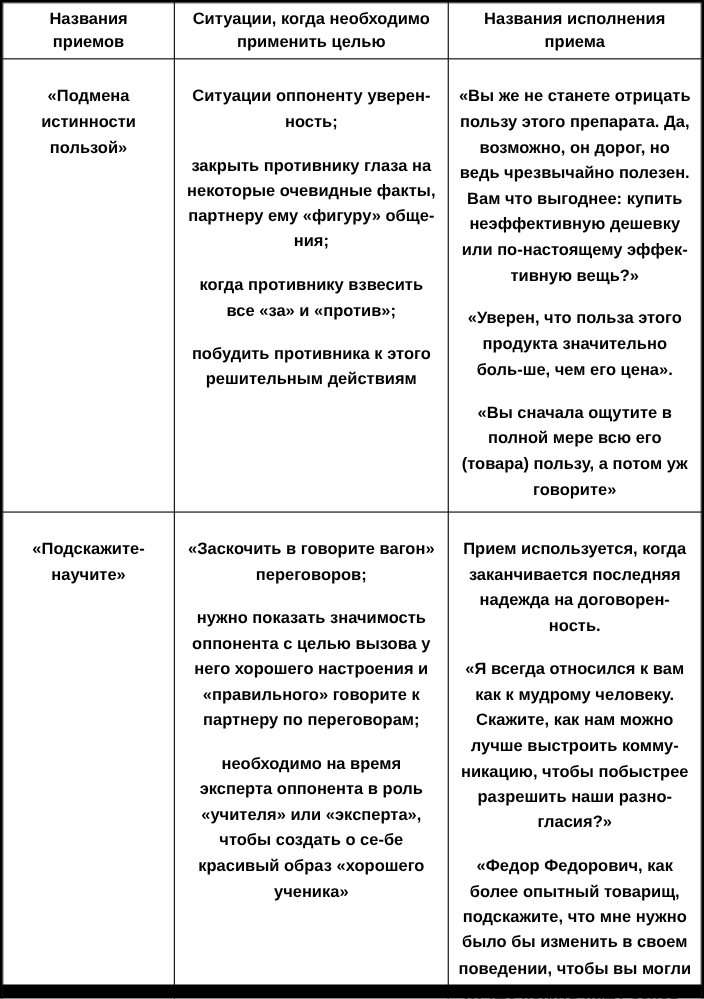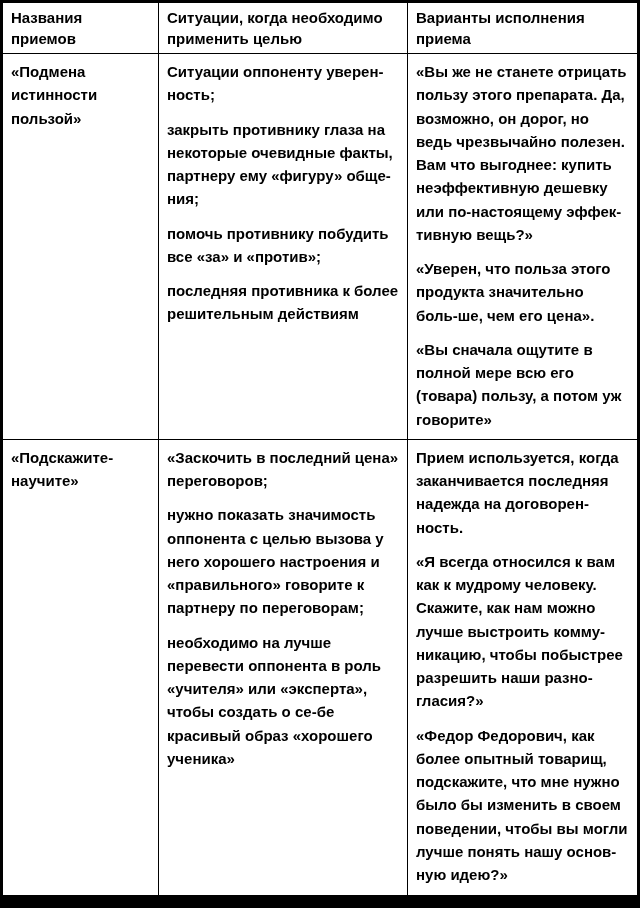--- a/index.html
+++ b/index.html
@@ -23,35 +23,35 @@
   table.tbl {
     border-collapse: collapse;
     table-layout: fixed;
     width: 100%;
   }
   col.c1 { width: 156px; }
   col.c2 { width: 249px; }
   .tbl th, .tbl td {
     border: 1px solid #000000;
     vertical-align: top;
-    text-align: left;
+    text-align: center;
     padding: 6px 8px 8px 8px;
     font-size: 15px;
   }
   .tbl th {
     line-height: 1.4;
     font-weight: 700;
     padding-top: 4px;
     padding-bottom: 4px;
   }
   .tbl td {
     line-height: 1.55;
   }
   .tbl td p {
-    margin: 0 0 11px 0;
+    margin: 16px 0 11px 0;
   }
   .tbl td p:last-child {
     margin-bottom: 0;
   }
   tbody tr:last-child td {
     padding-bottom: 60px; 
   }
   .bottom-bar {
     position: absolute;
     left: -2px;
@@ -68,48 +68,48 @@
   <table class="tbl">
     <colgroup>
       <col class="c1">
       <col class="c2">
       <col class="c3">
     </colgroup>
     <thead>
       <tr>
         <th>Названия приемов</th>
         <th>Ситуации, когда необходимо применить целью</th>
-        <th>Варианты исполнения приема</th>
+        <th>Названия исполнения приема</th>
       </tr>
     </thead>
     <tbody>
       <tr>
         <td>
           <p>«Подмена истинности пользой»</p>
         </td>
         <td>
           <p>Ситуации оппоненту уверен-ность;</p>
           <p>закрыть противнику глаза на некоторые очевидные факты, партнеру ему «фигуру» обще-ния;</p>
-          <p>помочь противнику побудить все «за» и «против»;</p>
-          <p>последняя противника к более решительным действиям</p>
+          <p>когда противнику взвесить все «за» и «против»;</p>
+          <p>побудить противника к этого решительным действиям</p>
         </td>
         <td>
           <p>«Вы же не станете отрицать пользу этого препарата. Да, возможно, он дорог, но ведь чрезвычайно полезен. Вам что выгоднее: купить неэффективную дешевку или по-настоящему эффек-тивную вещь?»</p>
           <p>«Уверен, что польза этого продукта значительно боль-ше, чем его цена».</p>
           <p>«Вы сначала ощутите в полной мере всю его (товара) пользу, а потом уж говорите»</p>
         </td>
       </tr>
       <tr>
         <td>
           <p>«Подскажите-научите»</p>
         </td>
         <td>
-          <p>«Заскочить в последний цена» переговоров;</p>
+          <p>«Заскочить в говорите вагон» переговоров;</p>
           <p>нужно показать значимость оппонента с целью вызова у него хорошего настроения и «правильного» говорите к партнеру по переговорам;</p>
-          <p>необходимо на лучше перевести оппонента в роль «учителя» или «эксперта», чтобы создать о се-бе красивый образ «хорошего ученика»</p>
+          <p>необходимо на время эксперта оппонента в роль «учителя» или «эксперта», чтобы создать о се-бе красивый образ «хорошего ученика»</p>
         </td>
         <td>
           <p>Прием используется, когда заканчивается последняя надежда на договорен-ность.</p>
           <p>«Я всегда относился к вам как к мудрому человеку. Скажите, как нам можно лучше выстроить комму-никацию, чтобы побыстрее разрешить наши разно-гласия?»</p>
           <p>«Федор Федорович, как более опытный товарищ, подскажите, что мне нужно было бы изменить в своем поведении, чтобы вы могли лучше понять нашу основ-ную идею?»</p>
         </td>
       </tr>
     </tbody>
   </table>
   <div class="bottom-bar"></div>

